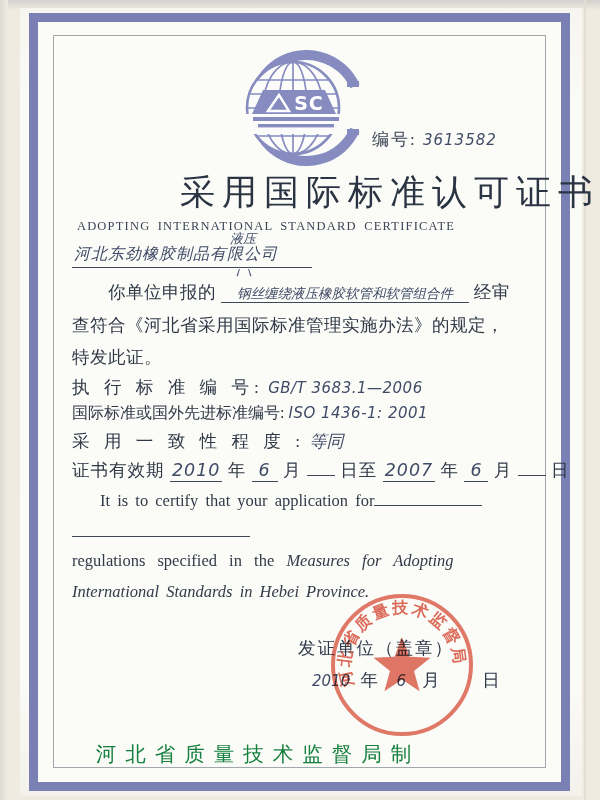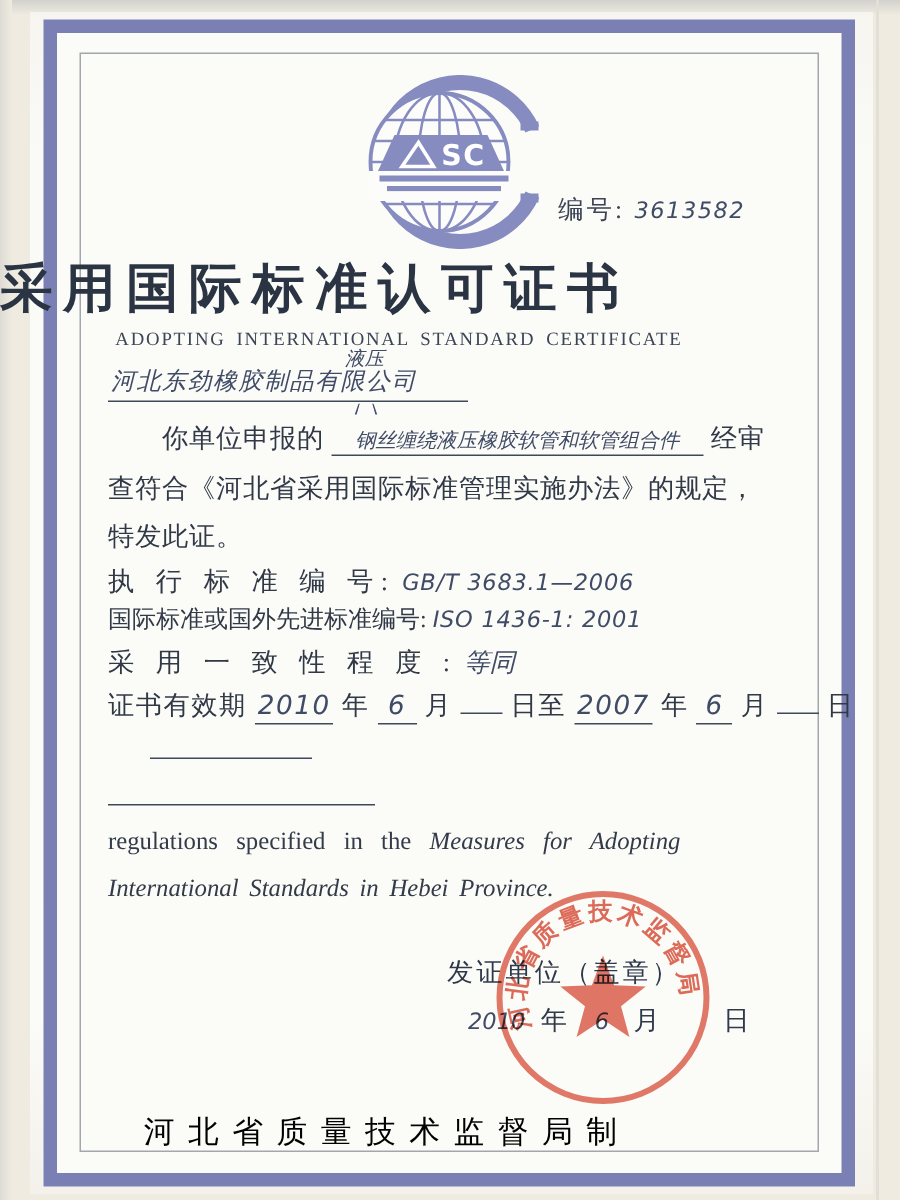--- a/index.html
+++ b/index.html
@@ -35,22 +35,22 @@
 
   
   .emblem { left:233px; top:50px; width:136px; height:116px; }
 
   
   .serial-row { left:372px; top:128px; font-size:17px; color:#3b4354; letter-spacing:2px; }
   .hw { font-family:"DejaVu Sans",sans-serif; font-style:italic; color:#404b66; }
   .serial-row .hw { font-size:15px; letter-spacing:1px; }
 
   .title {
-    left:0; top:169px; width:600px; text-align:left;
-    font-size:35px; font-weight:bold; color:#2b3443; letter-spacing:7px;
+    left:0; top:169px; width:600px; text-align:right;
+    font-size:35px; font-weight:normal; color:#2b3443; letter-spacing:7px;
   }
   .subtitle {
     left:0; top:219px; width:532px; text-align:center;
     font-size:12.5px; color:#3c4555; letter-spacing:1.2px; word-spacing:3px;
   }
 
   
   .company-wrap { left:72px; top:244px; width:250px; }
   .company-insert { position:absolute; left:158px; top:-14px; font-size:13px; }
   .caret-mark { position:absolute; left:166px; top:24px; width:12px; height:8px;
@@ -79,21 +79,21 @@
   .en-italic { font-style:italic; }
 
   .issuer { left:298px; top:636px; font-size:17.5px; color:#30394a; letter-spacing:2px; }
   .issue-date { left:312px; top:668px; font-size:17.5px; color:#30394a; }
   .issue-date .hw { font-size:15px; }
 
   .seal { left:326px; top:589px; width:152px; height:152px; mix-blend-mode:multiply; opacity:0.9; }
 
   .footer-line {
     left:0; top:740px; width:516px; text-align:center;
-    font-size:20.5px; color:#000000; letter-spacing:9px; font-weight:500;
+    font-size:20.5px; color:#15803d; letter-spacing:9px; font-weight:500;
   }
 </style>
 </head>
 <body>
 
 <div class="scan-shade-top"></div>
 <div class="scan-shade-left"></div>
 <div class="scan-edge-right"></div>
 
 <div class="paper"></div>
@@ -170,21 +170,21 @@
   <span>日至</span>
   <span class="hw u-hw" style="min-width:46px;">2007</span>
   <span>年</span>
   <span class="hw u-hw" style="min-width:24px;">6</span>
   <span>月</span>
   <span class="blank" style="width:28px;"></span>
   <span>日</span>
 </div>
 
 <div class="abs en-line" style="top:489px; padding-left:28px;">
-  <span class="blank" style="width:108px;"></span>
+  <span>It is to certify that your application for</span><span class="blank" style="width:108px;"></span>
 </div>
 <div class="abs en-line" style="top:520px; word-spacing:6px;">
   <span class="blank" style="width:178px;"></span>
 </div>
 <div class="abs en-line" style="top:551px; word-spacing:8px;">
   <span>regulations specified in the</span>
   <span class="en-italic">Measures  for  Adopting</span>
 </div>
 <div class="abs en-line en-italic" style="top:582px;">International Standards in Hebei Province.</div>
 

